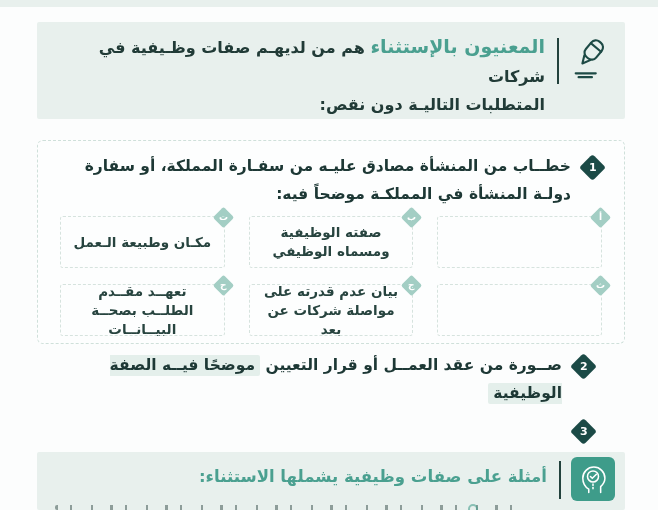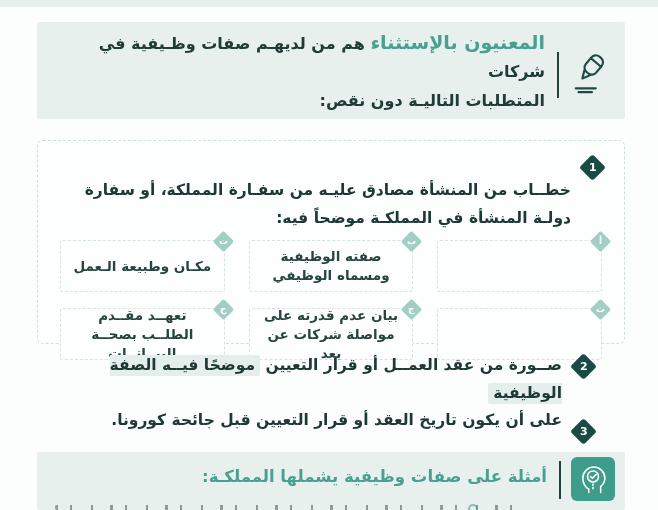--- a/index.html
+++ b/index.html
@@ -11,21 +11,21 @@
     direction:rtl;
   }
   .top-strip {
     position:absolute; top:0; left:0; width:658px; height:7px;
     background:#e8f0ed;
   }
   
   .header-card {
     position:absolute; top:22px; left:37px; width:588px; height:97px;
     background:#e8f0ed; border-radius:2px;
-    display:flex; flex-direction:row; align-items:center;
+    display:flex; flex-direction:row; align-items:flex-start;
     padding:10px 12px 8px 14px;
   }
   .icon-col { display:flex; align-items:flex-start; margin-top:4px; }
   .v-sep {
     width:2px; height:46px; background:#23423d; margin:6px 10px 0 12px;
     flex:0 0 auto;
   }
   .header-text {
     flex:1; text-align:right; color:#213b37;
     font-size:16px; font-weight:700; line-height:28.5px;
@@ -128,21 +128,21 @@
     </div>
     <div>المتطلبات  التاليـة دون نقص:</div>
   </div>
 </div>
 
 <div class="dashed-container">
   <div class="point-row">
     <div class="num-diamond">
       <span>1</span>
     </div>
-    <div class="point-text" style="max-width:500px;margin-top:24px;">خطــاب من المنشأة مصادق عليـه من سفـارة المملكة، أو سفارة دولـة المنشأة في المملكـة موضحاً فيه:</div>
+    <div class="point-text" style="max-width:500px;">خطــاب من المنشأة مصادق عليـه من سفـارة المملكة، أو سفارة دولـة المنشأة في المملكـة موضحاً فيه:</div>
   </div>
 
   <div class="boxes-grid">
     <div class="req-box">
       <div class="letter-diamond">
           <span>أ</span>
         </div>
     </div>
     <div class="req-box">
       <div class="letter-diamond">
@@ -177,38 +177,37 @@
 </div>
 
 <div class="point-abs point2 point-row">
   <div class="num-diamond">
     <span>2</span>
   </div>
   <div class="point-text" style="max-width:515px;">
     <span>صــورة من عقد العمــل أو قرار التعيين</span>
     <span class="hl">موضحًا فيــه الصفة الوظيفية</span>
     <br>
-    <span>على أن يكون تاريخ العقد أو قرار التعيين قبل جائحة كورونا.</span>
   </div>
 </div>
 
 <div class="point-abs point3 point-row">
   <div class="num-diamond">
     <span>3</span>
   </div>
 </div>
 
 <div class="bottom-card">
   <div class="square-icon">
     <svg width="34" height="34" viewBox="0 0 40 40" fill="none" stroke="#ffffff" stroke-width="1.8" stroke-linecap="round" stroke-linejoin="round">
       <path d="M15 36 v-4 c-3-2 -7-6 -7-13 a13 13 0 0 1 26 0 c0 5 -3 8 -5 10 v7"></path>
       <circle cx="20" cy="17" r="6.5"></circle>
       <path d="M17 17 l2.2 2.2 L24 14.5"></path>
       <line x1="20" y1="26" x2="20" y2="27.5"></line>
       <line x1="20" y1="30" x2="20" y2="31.5"></line>
     </svg>
   </div>
   <div class="bottom-sep"></div>
-  <div class="bottom-title">أمثلة على صفات وظيفية يشملها المملكـة:</div>
+  <div class="bottom-title">أمثلة على صفات وظيفية يشملها الاستثناء:</div>
 </div>
 
 <div class="cutoff-row"></div>
 <div class="cutoff-dot"></div>
 
 </body></html>

